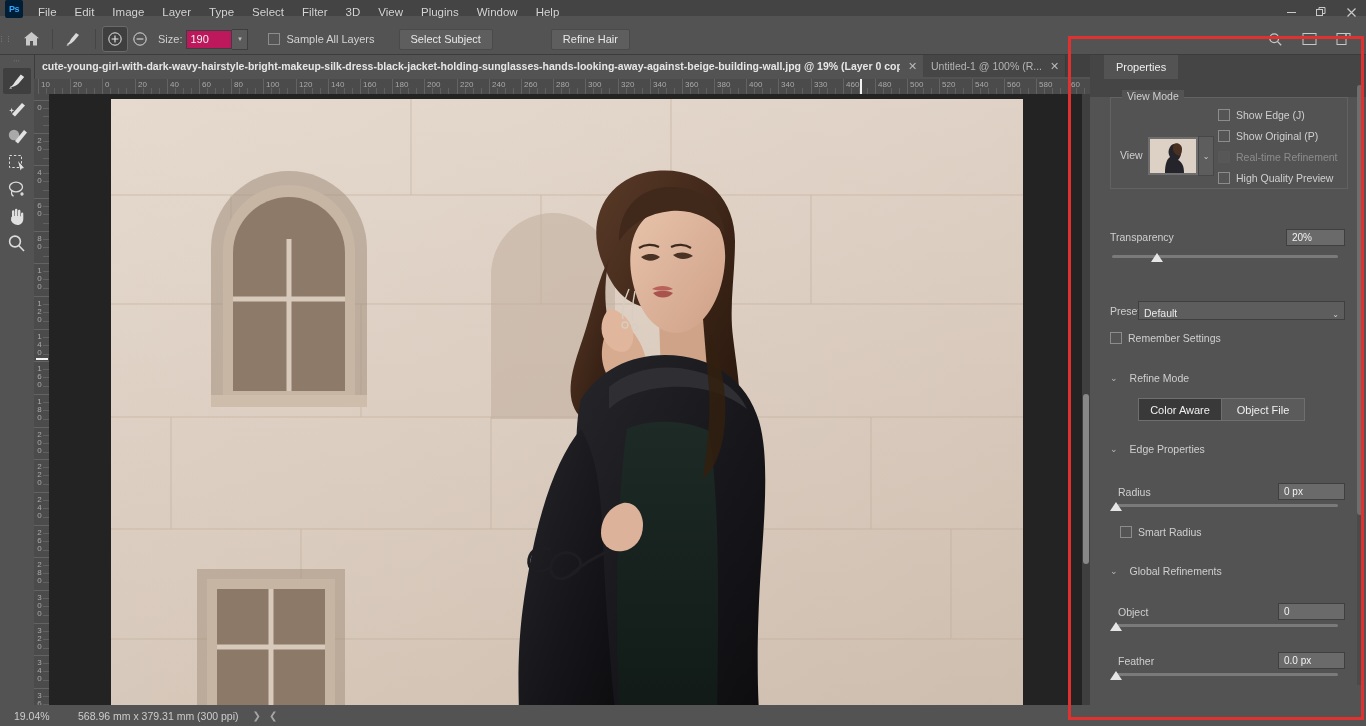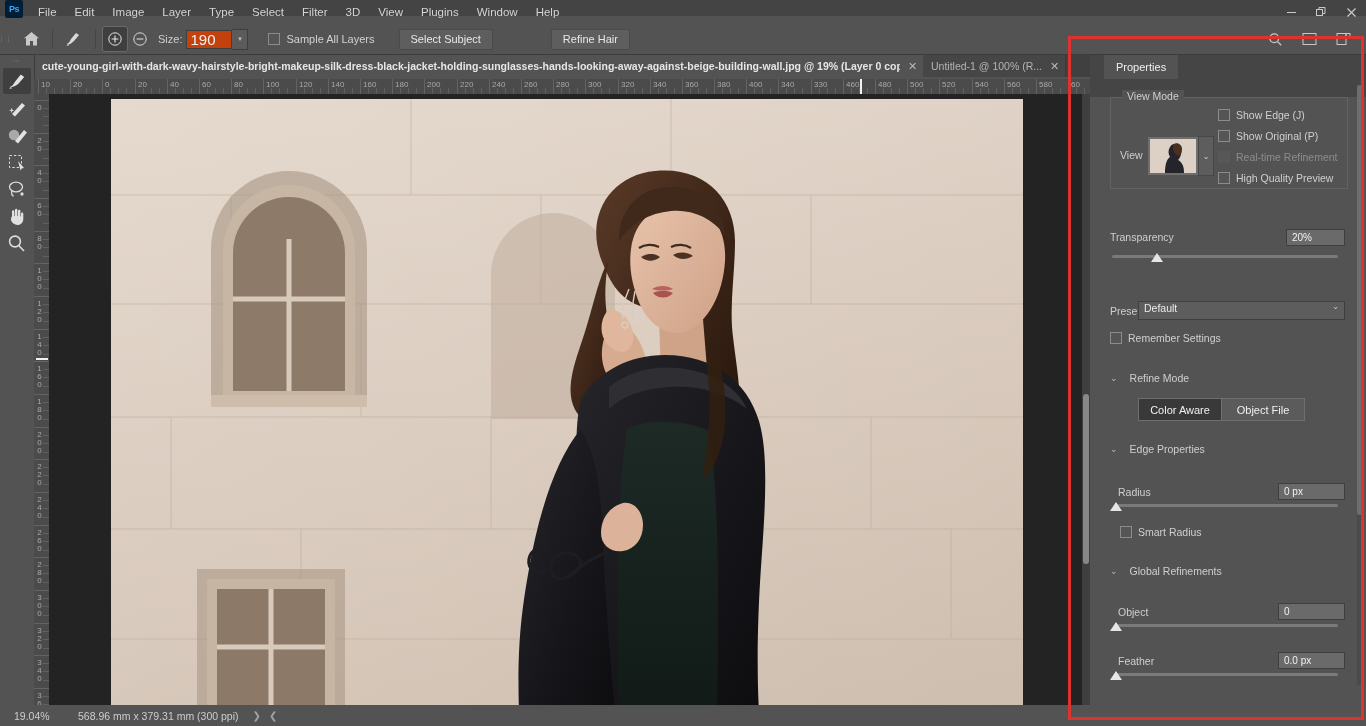--- a/index.html
+++ b/index.html
@@ -23,22 +23,22 @@
   .optionsbar{position:absolute;left:0;top:24px;width:1366px;height:30px;background:#535353;
               border-bottom:1px solid #3c3c3c;display:flex;align-items:center;}
   .grip{width:10px;height:30px;display:flex;flex-direction:column;align-items:center;
         justify-content:center;color:#8e8e8e;font-size:7px;line-height:4px;}
   .ob-icon{width:34px;height:28px;display:flex;align-items:center;justify-content:center;}
   .ob-sep{width:1px;height:20px;background:#454545;margin:0 4px;}
   .plusminus{width:24px;height:24px;border-radius:3px;display:flex;align-items:center;
              justify-content:center;}
   .plusminus.active{background:#3f3f3f;border:1px solid #6a6a6a;}
   .lbl{font-size:11px;color:#cfcfcf;margin:0 4px 0 6px;}
-  .numfield{width:38px;height:17px;background:#c2410c;border:1px solid #3e3e3e;color:#f0f0f0;
-            font-size:15px;text-align:left;padding:0 3px;line-height:17px;}
+  .numfield{width:38px;height:17px;background:#be185d;border:1px solid #3e3e3e;color:#f0f0f0;
+            font-size:11px;text-align:left;padding:0 3px;line-height:17px;}
   .spin{width:15px;height:19px;background:#5b5b5b;border:1px solid #3e3e3e;border-left:none;
         display:flex;align-items:center;justify-content:center;color:#c0c0c0;font-size:7px;}
   .chk{width:10px;height:10px;background:#555;border:1px solid #8c8c8c;display:inline-block;
        margin-right:6px;vertical-align:-1px;}
   .chk.dim{border-color:#6d6d6d;background:#6a6a6a;}
   .cbrow{display:flex;align-items:center;font-size:11px;color:#d2d2d2;}
   .btn-flat{height:19px;padding:0 11px;background:#5e5e5e;border:1px solid #4a4a4a;
             font-size:11px;color:#e8e8e8;display:flex;align-items:center;border-radius:2px;}
 
   
@@ -98,21 +98,21 @@
   .rowlabel{font-size:10.5px;color:#cfcfcf;}
   .thumbbox{width:46px;height:34px;background:#cfc3bb;border:2px solid #6e6e6e;overflow:hidden;position:relative;}
   .thumbarrow{width:14px;height:38px;background:#5d5d5d;border:1px solid #474747;
               display:flex;align-items:center;justify-content:center;color:#d0d0d0;font-size:8px;}
   .valuefield{height:15px;background:#6a6a6a;border:1px solid #3f3f3f;color:#f2f2f2;font-size:10px;
               display:flex;align-items:center;padding-left:5px;}
   .slider{position:absolute;height:3px;background:#7a7a7a;border-radius:2px;}
   .sthumb{position:absolute;width:0;height:0;border-left:6px solid transparent;
           border-right:6px solid transparent;border-bottom:9px solid #e6e6e6;}
   .select{height:17px;background:#5d5d5d;border:1px solid #3f3f3f;color:#eaeaea;font-size:10.5px;
-          display:flex;align-items:flex-start;padding-left:5px;position:relative;}
+          display:flex;align-items:flex-end;padding-left:5px;position:relative;}
   .select .car{position:absolute;right:5px;color:#cfcfcf;font-size:8px;}
   .twirl{font-size:9px;color:#b8b8b8;}
   .seg{height:21px;display:flex;align-items:center;justify-content:center;font-size:11px;
        border:1px solid #6f6f6f;color:#f0f0f0;}
   .seg.on{background:#393939;}
   .seg.off{background:#5b5b5b;}
 
   
   .redbox{position:absolute;left:1068px;top:36px;width:296px;height:684px;border:3px solid #e03131;
           box-sizing:border-box;pointer-events:none;}

